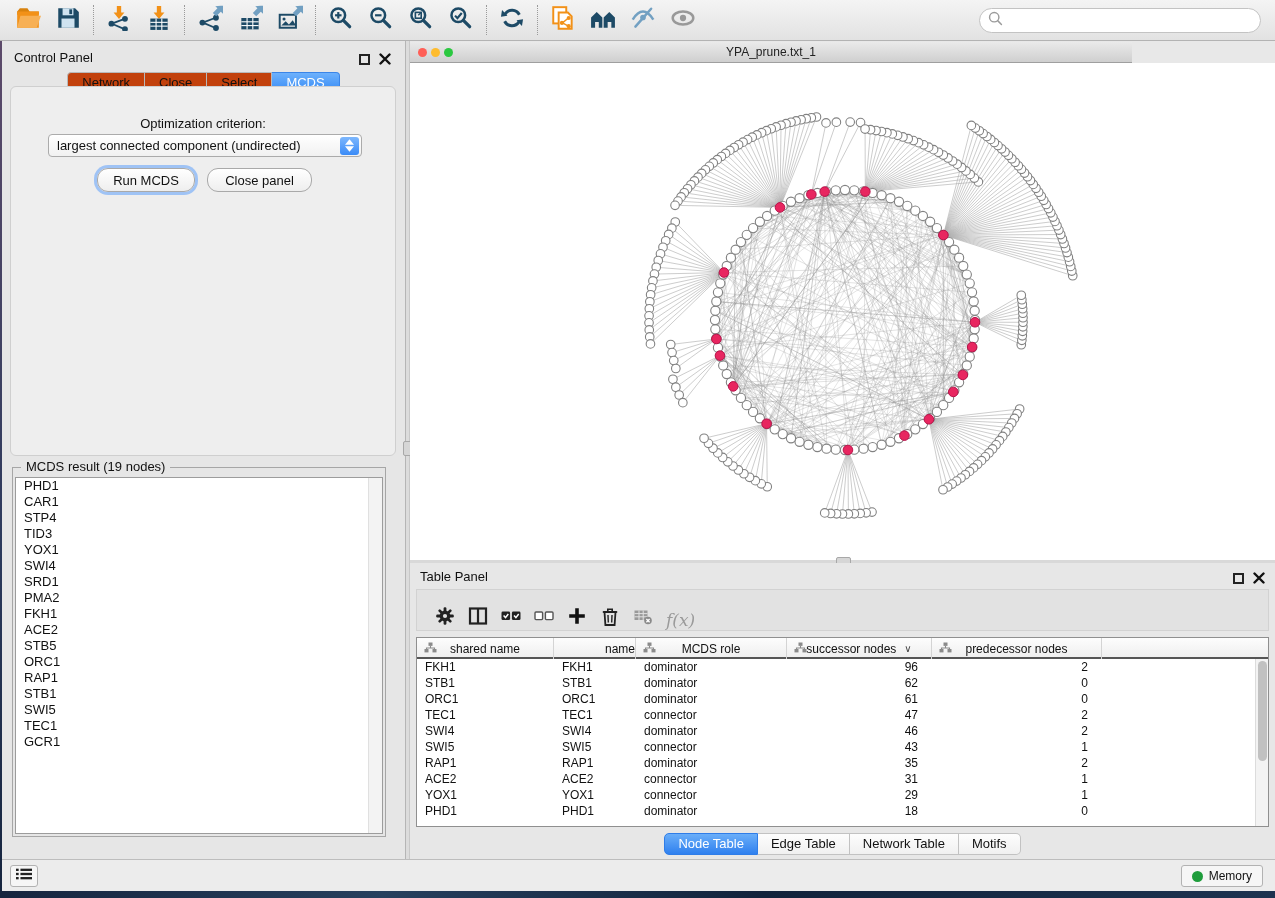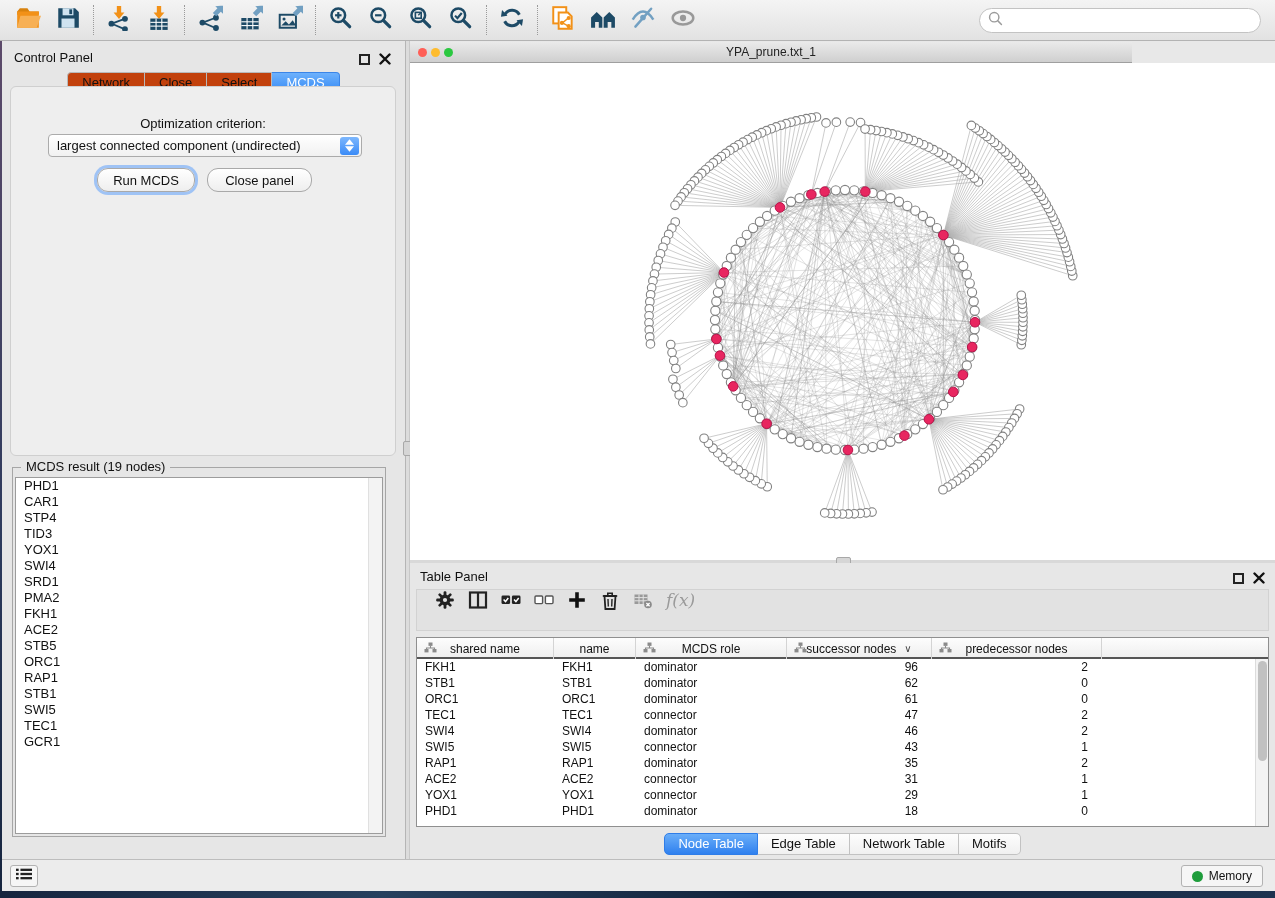--- a/index.html
+++ b/index.html
@@ -61,21 +61,21 @@
     background:linear-gradient(#eaeaea,#cfcfcf); border-bottom:1px solid #9f9f9f; }
   .light { position:absolute; top:6px; width:9px; height:9px; border-radius:50%; }
   #net-title { position:absolute; left:0; right:0; top:3px; text-align:center; font-size:12px; color:#222; }
   #net-canvas-wrap { position:absolute; left:0; top:21px; width:865px; height:497px; background:#fff; }
 
   
   #table-panel { position:absolute; left:410px; top:563px; width:865px; height:296px; background:#e7e7e7; }
   #tp-title { position:absolute; left:10px; top:6px; font-size:13px; color:#111; }
   #tp-controls { right:10px; top:7px; }
   #tp-toolbar { position:absolute; left:6px; top:26px; right:6px; height:42px; background:#e2e2e2;
-    border:1px solid #d2d2d2; display:flex; align-items:flex-start; gap:13px; padding-left:18px; }
+    border:1px solid #d2d2d2; display:flex; align-items:flex-end; gap:13px; padding-left:18px; }
   .tpbtn { display:flex; align-items:center; justify-content:center; cursor:pointer; }
   #fx-label { font-size:17px; color:#9a9a9a; font-family:"DejaVu Serif",serif; font-style:italic; }
   #node-table { position:absolute; left:6px; top:74px; right:6px; height:190px; background:#fff; border:1px solid #8f8f8f; overflow:hidden; }
   #thead { display:flex; height:21px; background:linear-gradient(#fdfdfd,#efefef); border-bottom:2px solid #555; }
   .th { display:flex; align-items:center; justify-content:center; gap:5px; font-size:12px; color:#111;
     border-right:1px solid #d4d4d4; height:21px; position:relative; }
   .th .sort { margin-left:3px; color:#444; font-size:10px; }
   .tr { display:flex; height:16px; }
   .td { font-size:12px; color:#111; line-height:16px; padding:0 8px; white-space:nowrap; overflow:hidden; }
   .td.num { text-align:right; padding-right:14px; }
@@ -1287,21 +1287,21 @@
             <span style="position:absolute;left:7px;top:4px"><svg width="13" height="11" viewBox="0 0 13 11">
                 <g fill="#8a8a8a">
                   <rect x="4.5" y="0.5" width="4" height="3.4"></rect>
                   <rect x="0.5" y="7" width="4" height="3.4"></rect>
                   <rect x="8.5" y="7" width="4" height="3.4"></rect>
                 </g>
                 <path d="M6.5 3.9v2.1M2.5 7V6h8v1" fill="none" stroke="#8a8a8a" stroke-width="1.1"></path>
               </svg></span>
             <span>shared name</span>
           </div>
-          <div class="th" style="width: 82px;">
+          <div class="th" style="width: 82px; justify-content: flex-end;">
             <span>name</span>
           </div>
           <div class="th" style="width: 151px;">
             <span style="position:absolute;left:7px;top:4px"><svg width="13" height="11" viewBox="0 0 13 11">
                 <g fill="#8a8a8a">
                   <rect x="4.5" y="0.5" width="4" height="3.4"></rect>
                   <rect x="0.5" y="7" width="4" height="3.4"></rect>
                   <rect x="8.5" y="7" width="4" height="3.4"></rect>
                 </g>
                 <path d="M6.5 3.9v2.1M2.5 7V6h8v1" fill="none" stroke="#8a8a8a" stroke-width="1.1"></path>

